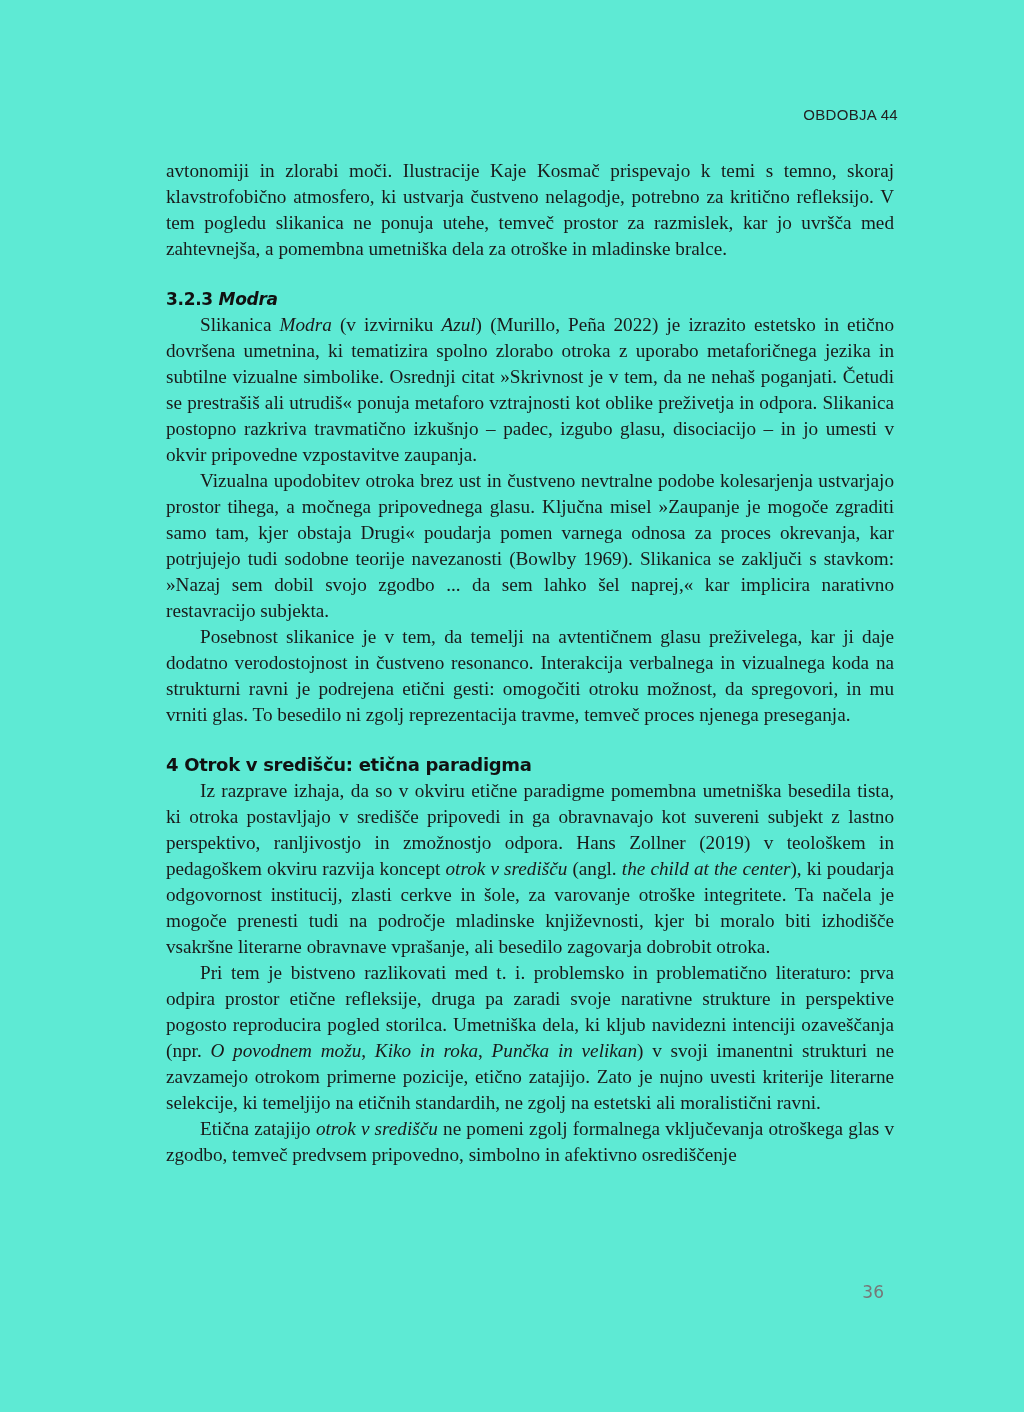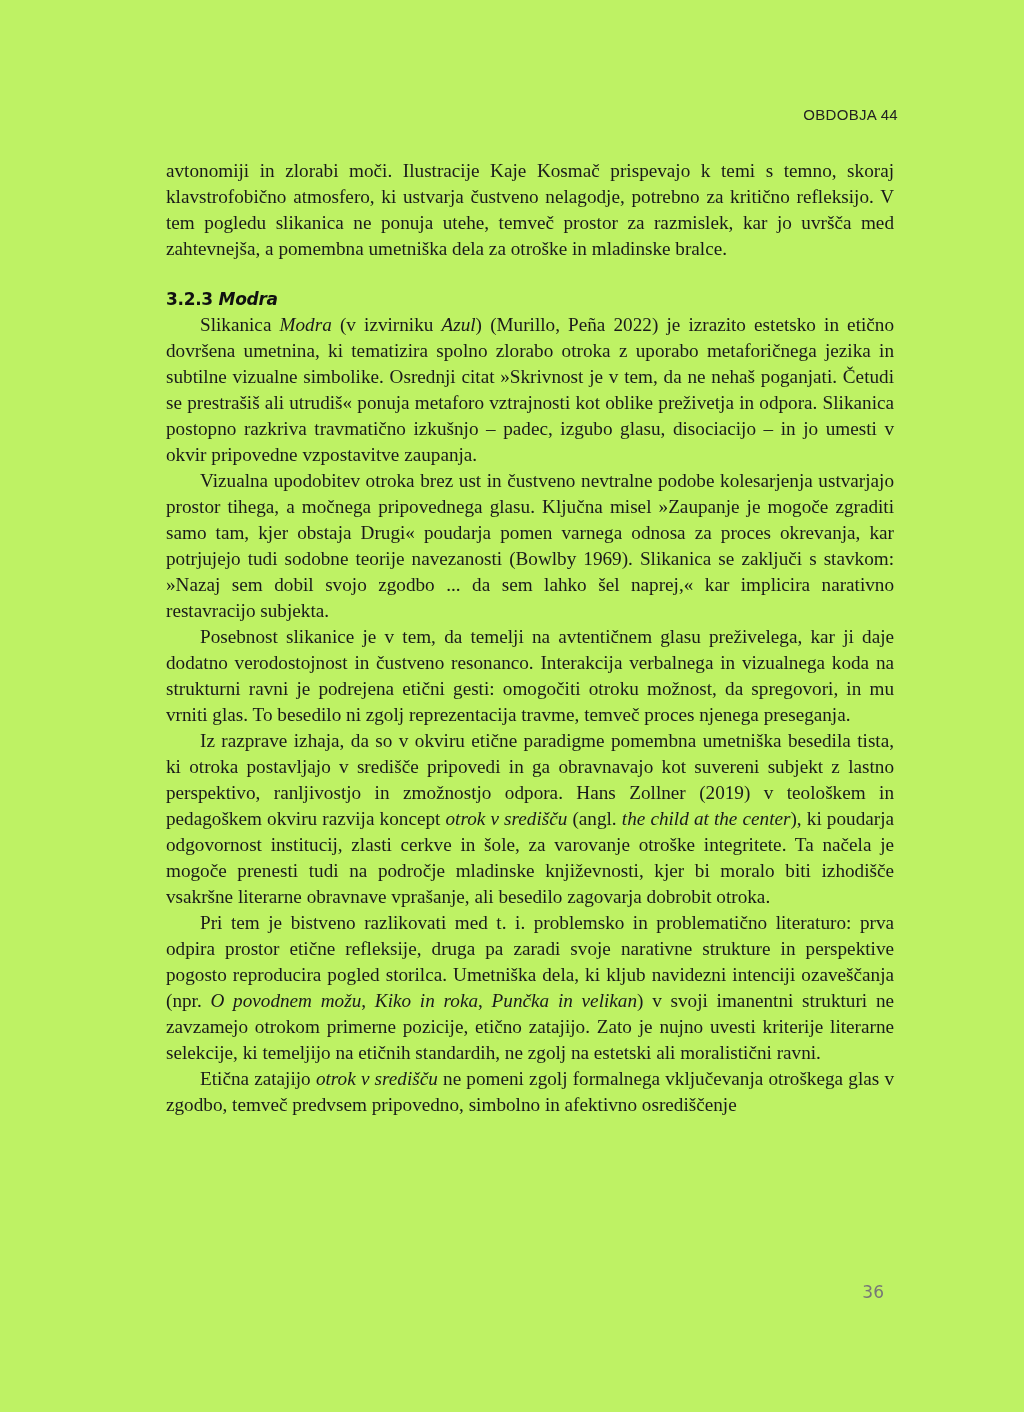--- a/index.html
+++ b/index.html
@@ -1,17 +1,17 @@
 <!DOCTYPE html>
 <html><head>
 <meta charset="utf-8">
 <style>
   html, body { margin: 0; padding: 0; background: #ffffff; }
   body { width: 1024px; height: 1412px; position: relative; overflow: hidden; }
-  .page { position: absolute; left: 0; top: 0; width: 1024px; height: 1412px; background: #bef264; }
+  .page { position: absolute; left: 0; top: 0; width: 1024px; height: 1412px; background: #5eead4; }
   .running-head {
     position: absolute; right: 126px; top: 106px;
     font-family: "Liberation Sans", sans-serif; font-size: 15px; color: #222; letter-spacing: 0.3px;
   }
   .body-text {
     position: absolute; left: 166px; top: 158px; width: 728px;
     font-family: "Liberation Serif", serif; font-size: 19.2px; line-height: 26px; color: #1a1a1a;
     text-align: justify; hyphens: manual;
   }
   .body-text p { margin: 0; }
@@ -39,20 +39,21 @@
   <div class="body-text">
     <p>avtonomiji in zlorabi moči. Ilustracije Kaje Kosmač prispevajo k temi s temno, skoraj klavstrofobično atmosfero, ki ustvarja čustveno nelagodje, potrebno za kritično refleksijo. V tem pogledu slikanica ne ponuja utehe, temveč prostor za razmislek, kar jo uvršča med zahtevnejša, a pomembna umetniška dela za otroške in mladinske bralce.</p>
 
     <p class="h3"><span>3.2.3 </span><i>Modra</i></p>
 
     <p class="indent"><span>Slikanica </span><i>Modra</i><span> (v izvirniku </span><i>Azul</i><span>) (Murillo, Peña 2022) je izrazito estetsko in etično dovršena umetnina, ki tematizira spolno zlorabo otroka z uporabo metaforičnega jezika in subtilne vizualne simbolike. Osrednji citat »Skrivnost je v tem, da ne nehaš poganjati. Četudi se prestrašiš ali utrudiš« ponuja metaforo vztrajnosti kot oblike preživetja in odpora. Slikanica postopno razkriva travmatično izkušnjo – padec, izgubo glasu, disociacijo – in jo umesti v okvir pripovedne vzpostavitve zaupanja.</span></p>
 
     <p class="indent">Vizualna upodobitev otroka brez ust in čustveno nevtralne podobe kolesarjenja ustvarjajo prostor tihega, a močnega pripovednega glasu. Ključna misel »Zaupanje je mogoče zgraditi samo tam, kjer obstaja Drugi« poudarja pomen varnega odnosa za proces okrevanja, kar potrjujejo tudi sodobne teorije navezanosti (Bowlby 1969). Slikanica se zaključi s stavkom: »Nazaj sem dobil svojo zgodbo ... da sem lahko šel naprej,« kar implicira narativno restavracijo subjekta.</p>
     <p class="indent">Posebnost slikanice je v tem, da temelji na avtentičnem glasu preživelega, kar ji daje dodatno verodostojnost in čustveno resonanco. Interakcija verbalnega in vizualnega koda na strukturni ravni je podrejena etični gesti: omogočiti otroku možnost, da spregovori, in mu vrniti glas. To besedilo ni zgolj reprezentacija travme, temveč proces njenega preseganja.</p>
 
+    <p class="h2">4 Otrok v središču: etična paradigma</p>
 
     <p class="indent"><span>Iz razprave izhaja, da so v okviru etične paradigme pomembna umetniška besedila tista, ki otroka postavljajo v središče pripovedi in ga obravnavajo kot suvereni subjekt z lastno perspektivo, ranljivostjo in zmožnostjo odpora. Hans Zollner (2019) v teološkem in pedagoškem okviru razvija koncept </span><i>otrok v središču</i><span> (angl. </span><i>the child at the center</i><span>), ki poudarja odgovornost institucij, zlasti cerkve in šole, za varovanje otroške integritete. Ta načela je mogoče prenesti tudi na področje mladinske književnosti, kjer bi moralo biti izhodišče vsakršne literarne obravnave vprašanje, ali besedilo zagovarja dobrobit otroka.</span></p>
 
     <p class="indent"><span>Pri tem je bistveno razlikovati med t. i. problemsko in problematično literaturo: prva odpira prostor etične refleksije, druga pa zaradi svoje narativne strukture in perspektive pogosto reproducira pogled storilca. Umetniška dela, ki kljub navidezni intenciji ozaveščanja (npr. </span><i>O povodnem možu</i><span>, </span><i>Kiko in roka</i><span>, </span><i>Punčka in velikan</i><span>) v svoji imanentni strukturi ne zavzamejo otrokom primerne pozicije, etično zatajijo. Zato je nujno uvesti kriterije literarne selekcije, ki temeljijo na etičnih standardih, ne zgolj na estetski ali moralistični ravni.</span></p>
 
     <p class="indent"><span>Etična zatajijo </span><i>otrok v središču</i><span> ne pomeni zgolj formalnega vključevanja otroškega glas v zgodbo, temveč predvsem pripovedno, simbolno in afektivno osrediščenje</span></p>
   </div>
 
   <div class="folio">36</div>
 </div>

